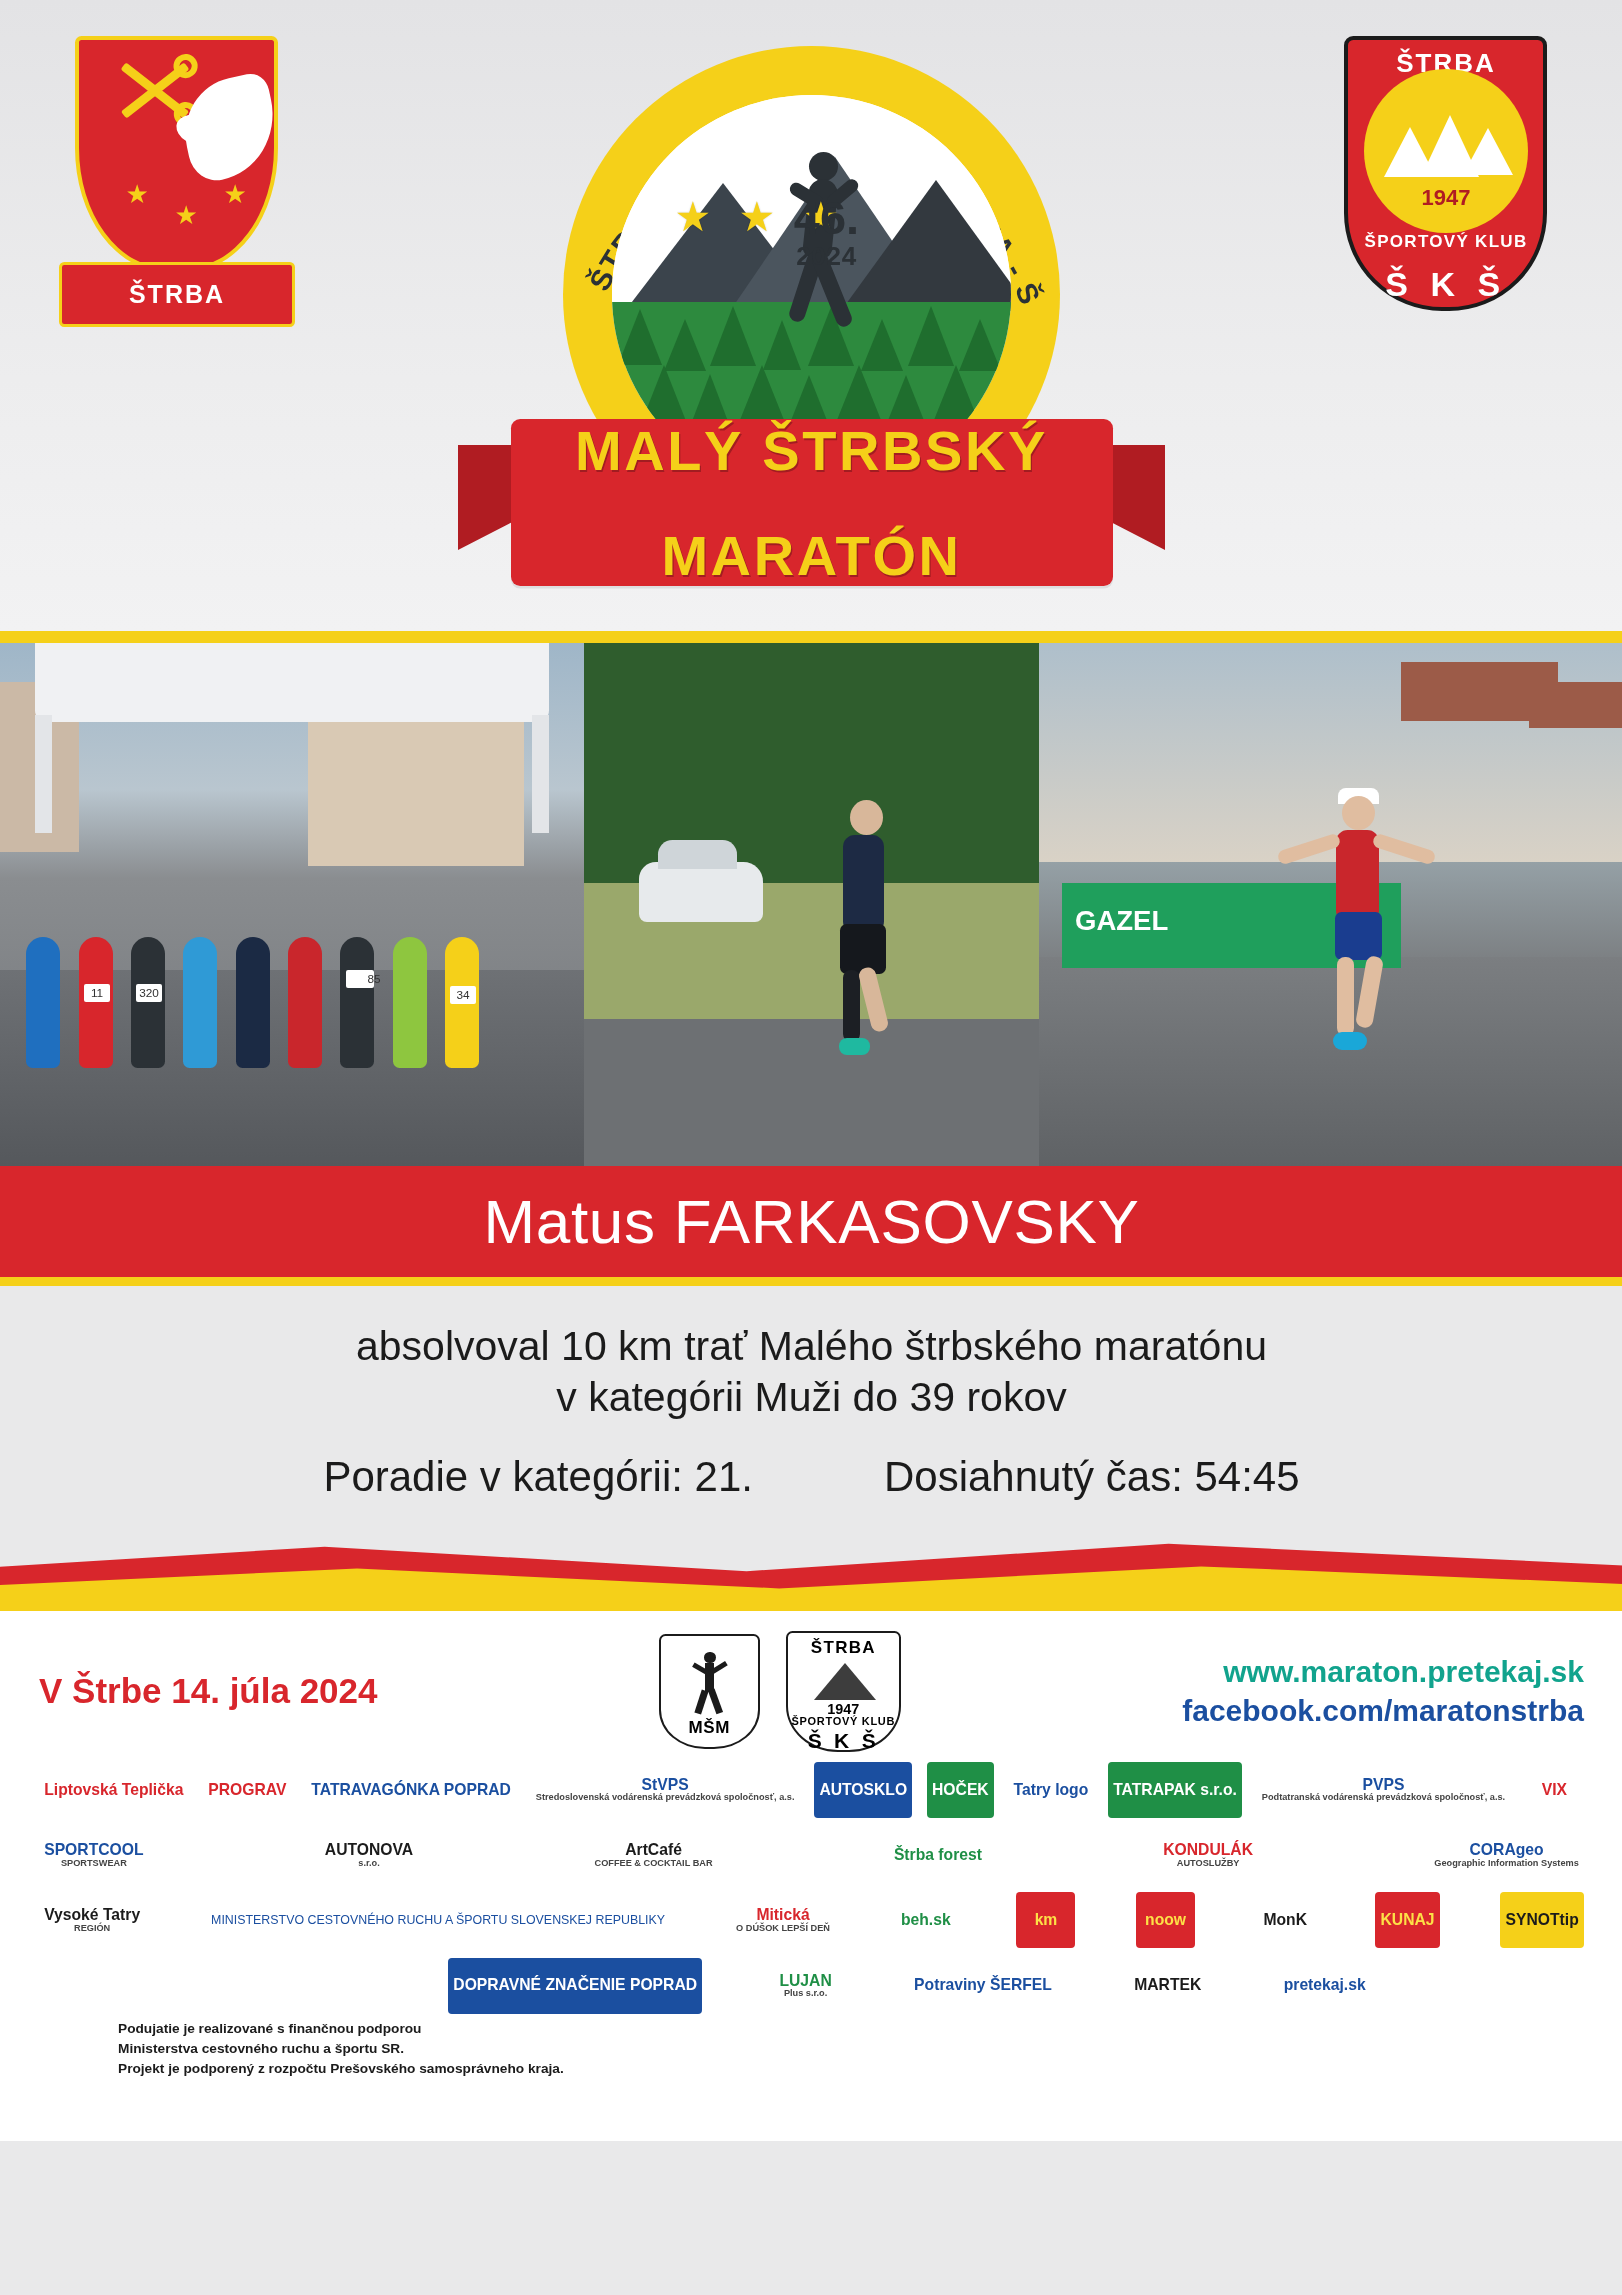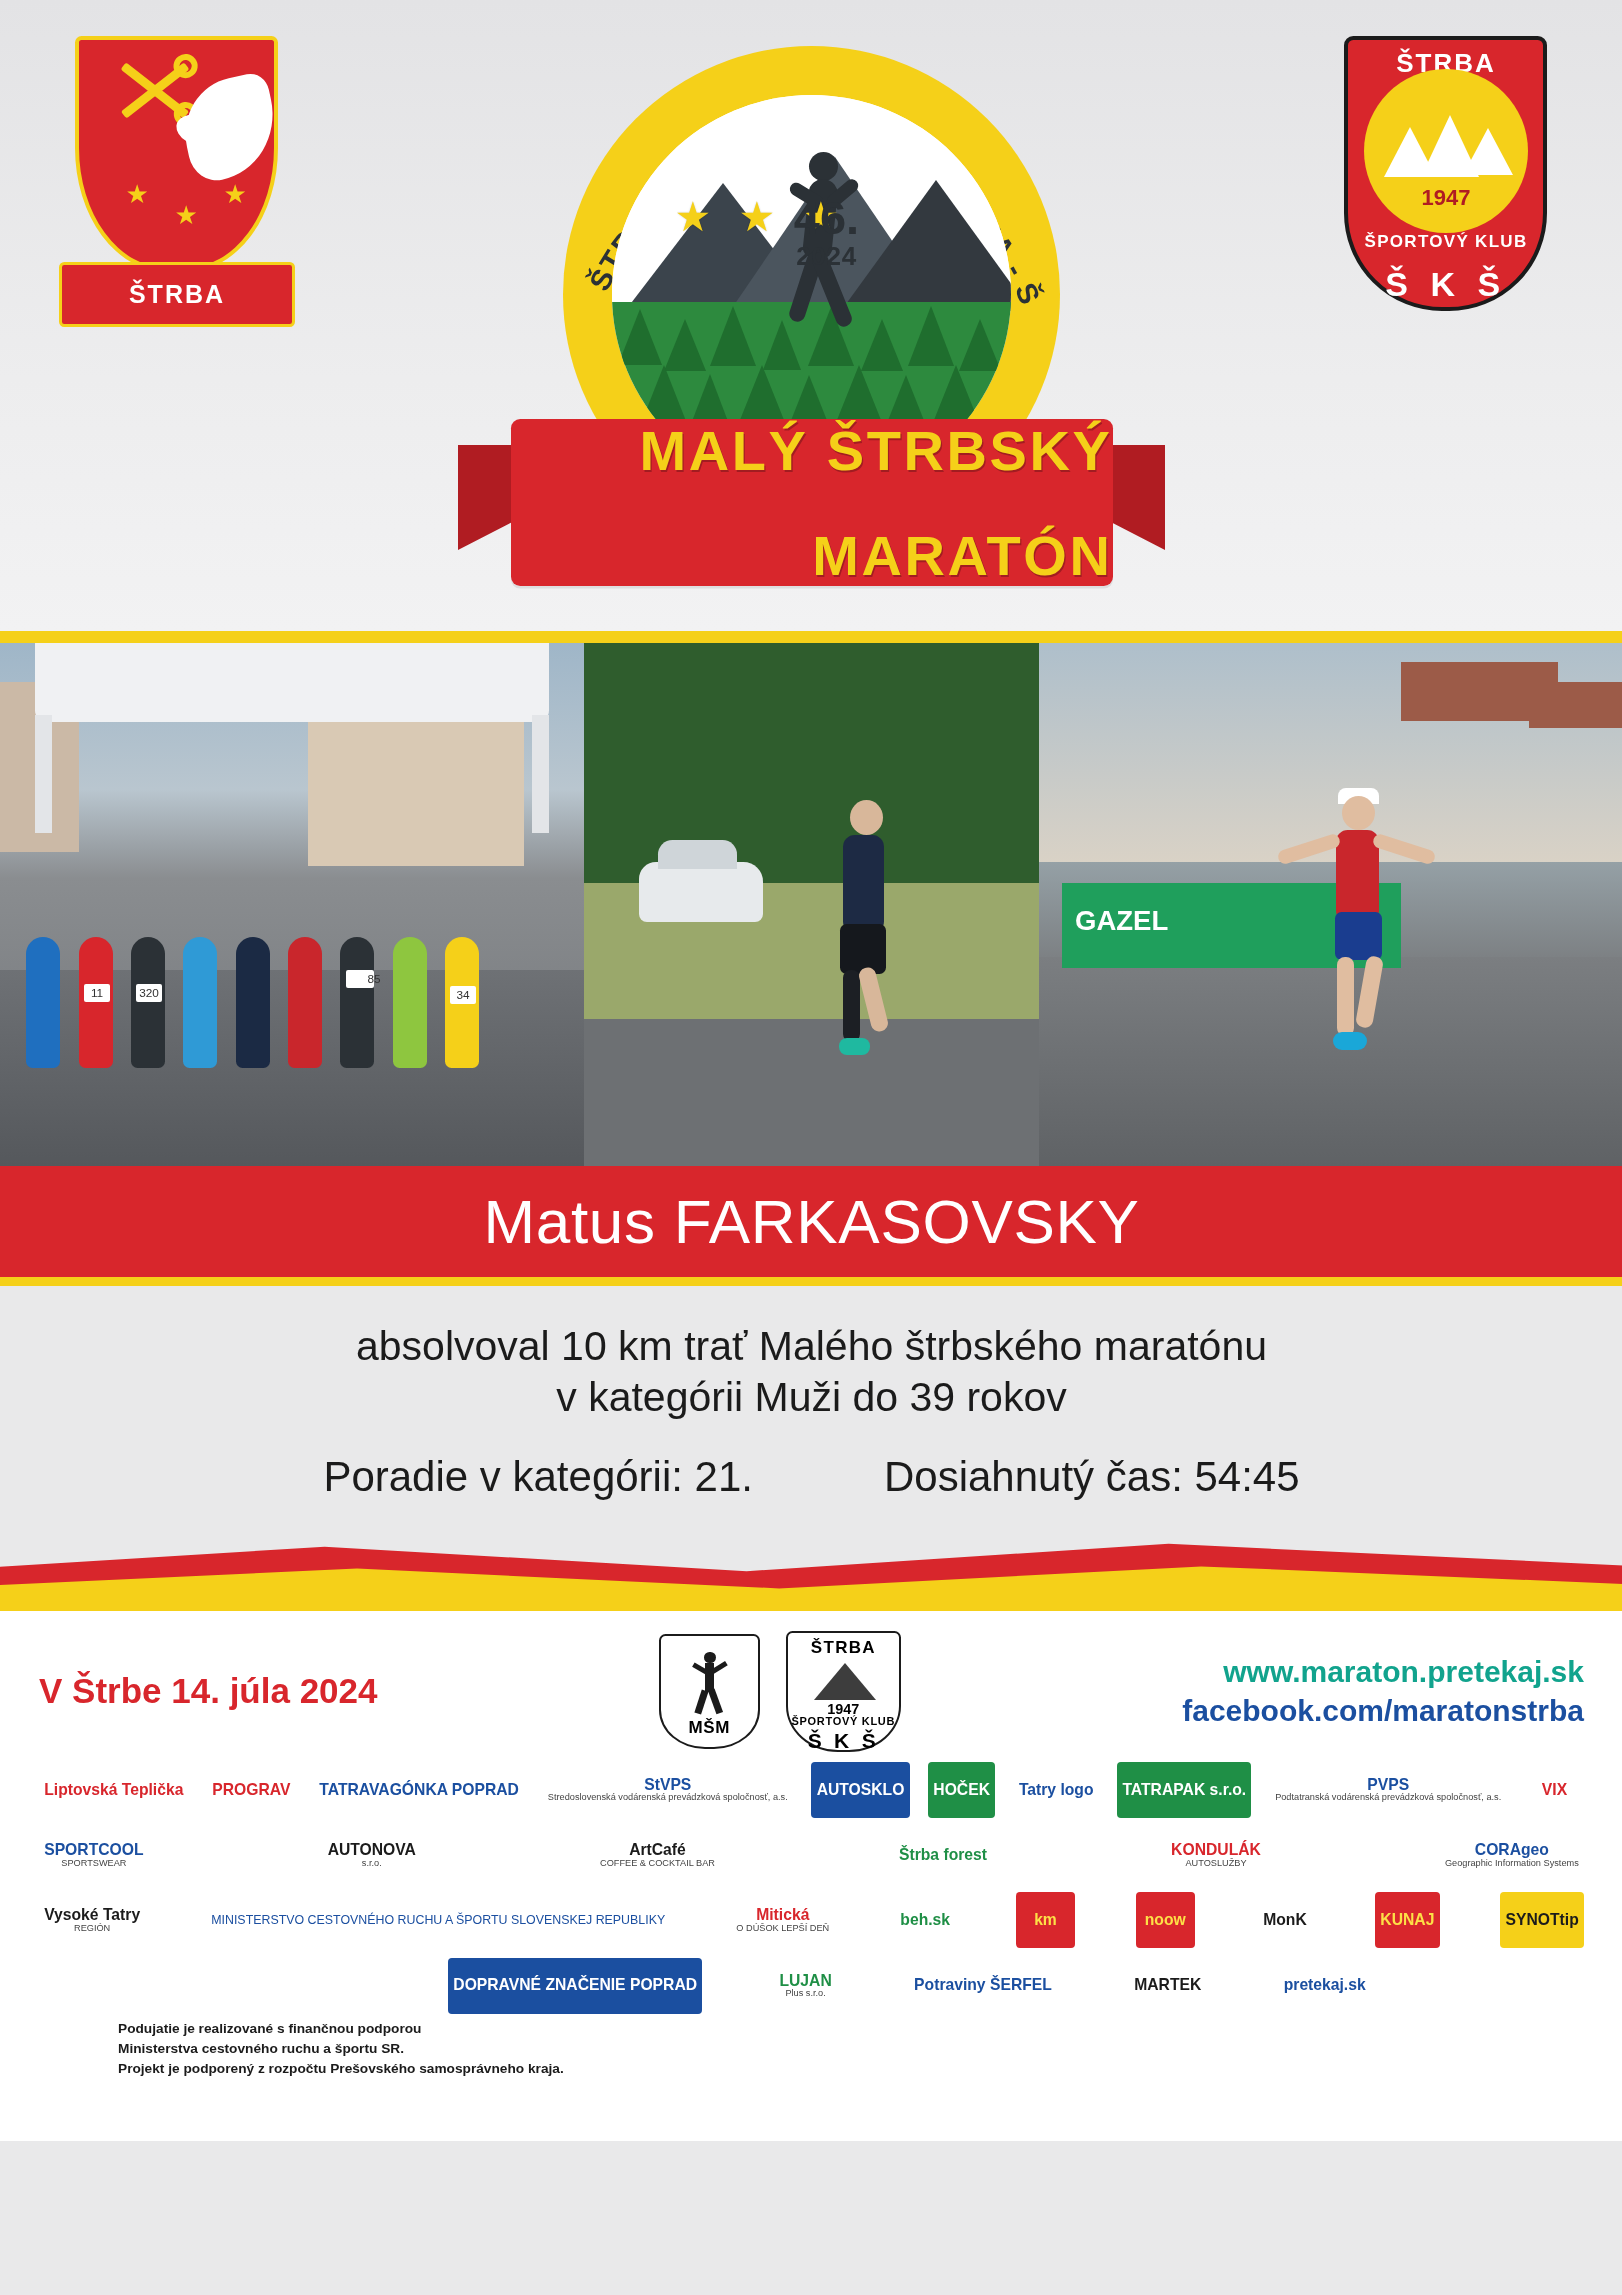--- a/index.html
+++ b/index.html
@@ -217,21 +217,21 @@
   }
   .ribbon .tail.l { left: 6.5px; clip-path: polygon(0 0, 100% 0, 100% 100%, 55% 70%, 0 100%); }
   .ribbon .tail.r { right: 6.5px; clip-path: polygon(0 0, 100% 0, 100% 100%, 45% 70%, 0 100%); }
   .ribbon .band {
     position: absolute;
     left: 59px; top: 0;
     width: 602px; height: 167px;
     background: #d8262c;
     border-radius: 9.2px;
     display: flex; flex-direction: column;
-    align-items: flex-end; justify-content: center;
+    align-items: center; justify-content: center;
     box-shadow: 0 2.6px 0 rgba(0,0,0,.08);
   }
   .ribbon .band .l1 {
     color: #f5d019; font-weight: bold; font-size: 56px; letter-spacing: 2.6px;
     text-shadow: 1.3px 2px 0 rgba(0,0,0,.25);
   }
   .ribbon .band .l2 {
     color: #f5d019; font-weight: bold; font-size: 56px; letter-spacing: 2.6px;
     text-shadow: 1.3px 2px 0 rgba(0,0,0,.25);
     margin-top: 40px;
@@ -517,21 +517,21 @@
     color: #1b1b1b;
   }
   .sp.red { color: #d8262c; }
   .sp.blue { color: #1b4fa0; }
   .sp.green { color: #1f8f46; }
   .sp.filled-red { background: #d8262c; color: #fde047; }
   .sp.filled-blue { background: #1b4fa0; color: #fff; }
   .sp.filled-yellow { background: #f5d019; color: #1b1b1b; }
   .sp.filled-green { background: #1f8f46; color: #fff; }
   .sp.small { font-size: 12.4px; font-weight: normal; }
-  .sp .sub { font-size: 9.2px; font-weight: normal; color: #444; }
+  .sp .sub { font-size: 9.2px; font-weight: bold; color: #444; }
 
   .disclaimer {
     position: absolute;
     left: 118px; bottom: 63px;
     font-size: 13.7px;
     font-weight: bold;
     line-height: 1.45;
     color: #1b1b1b;
   }
 </style>

